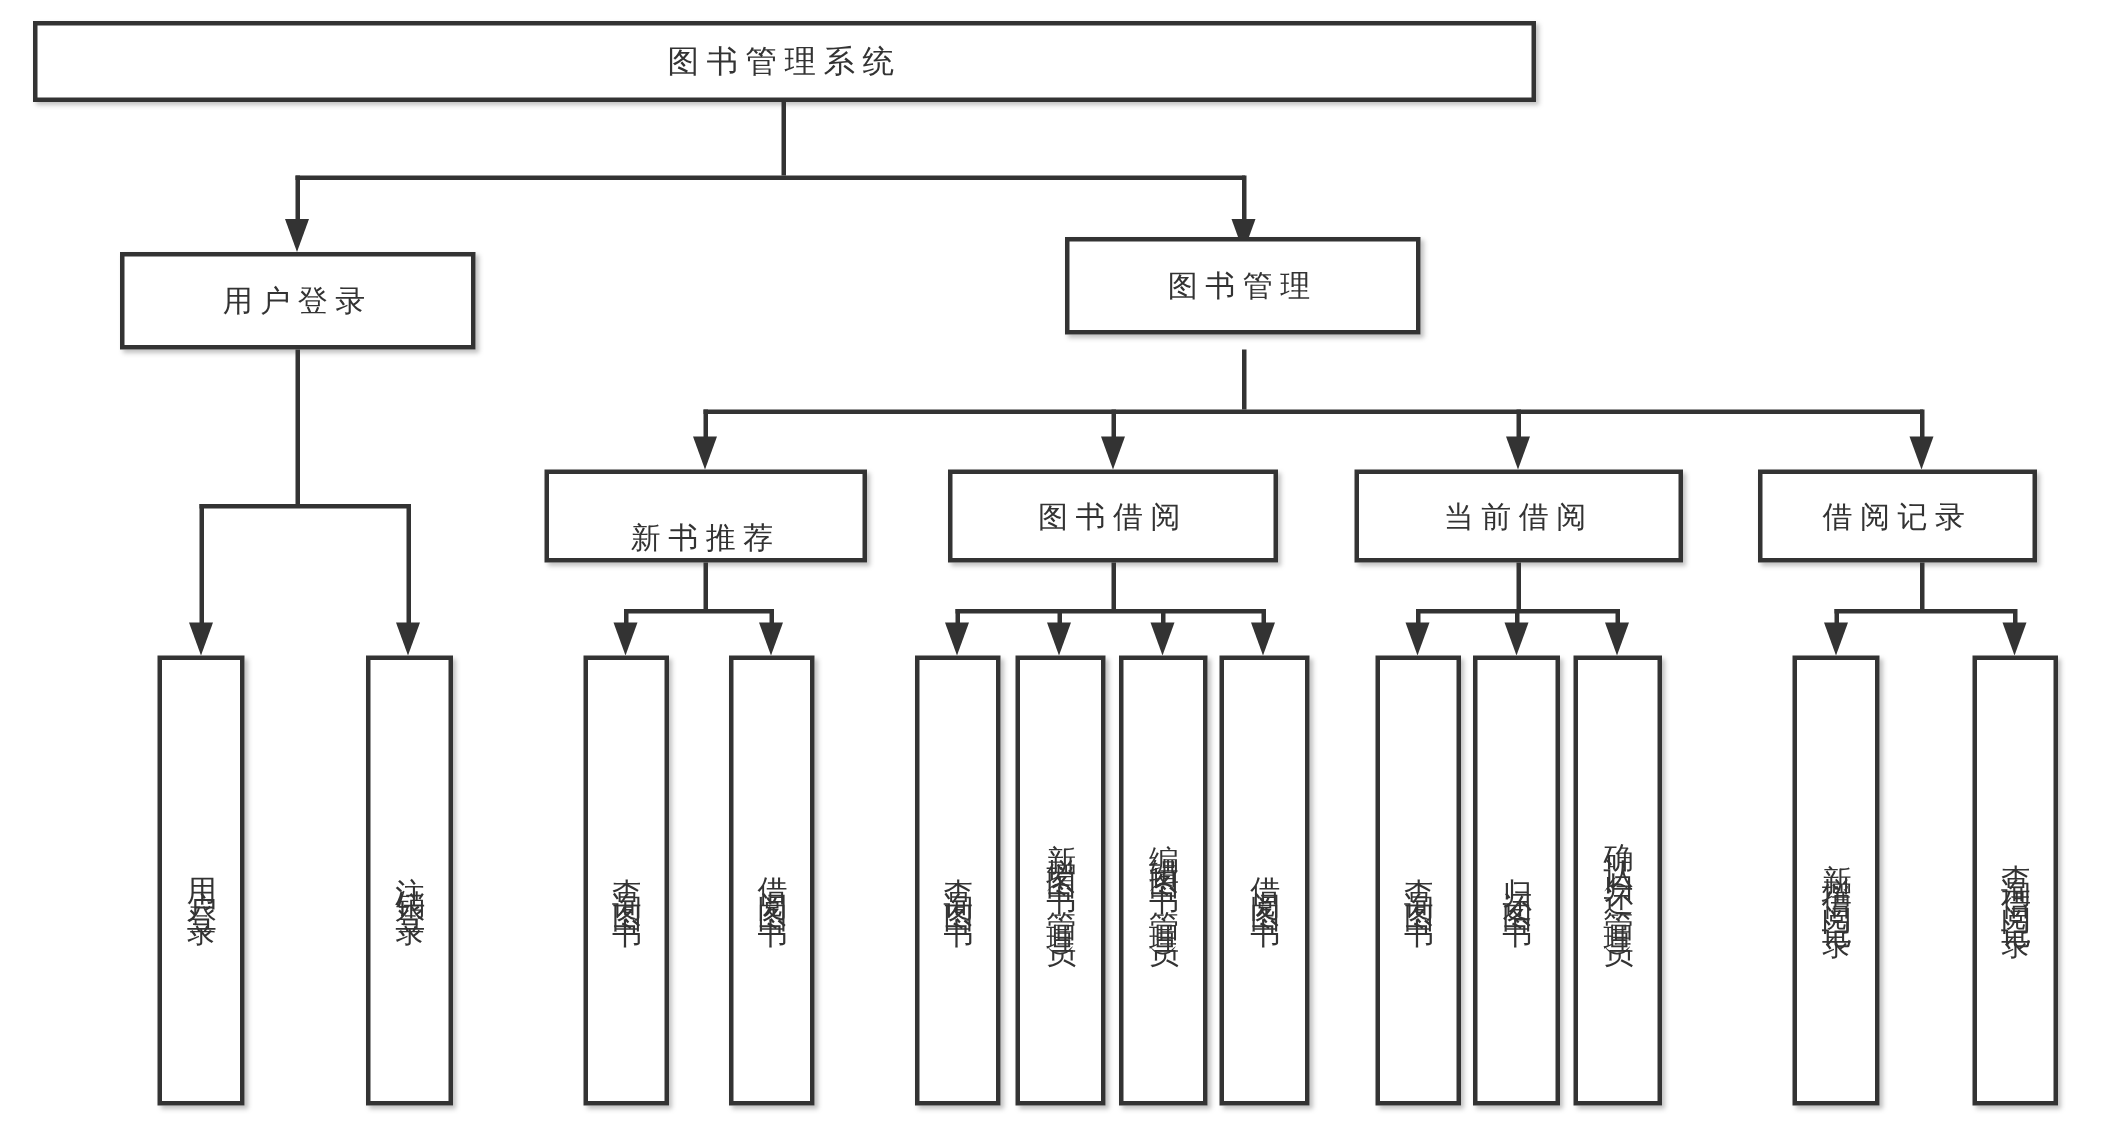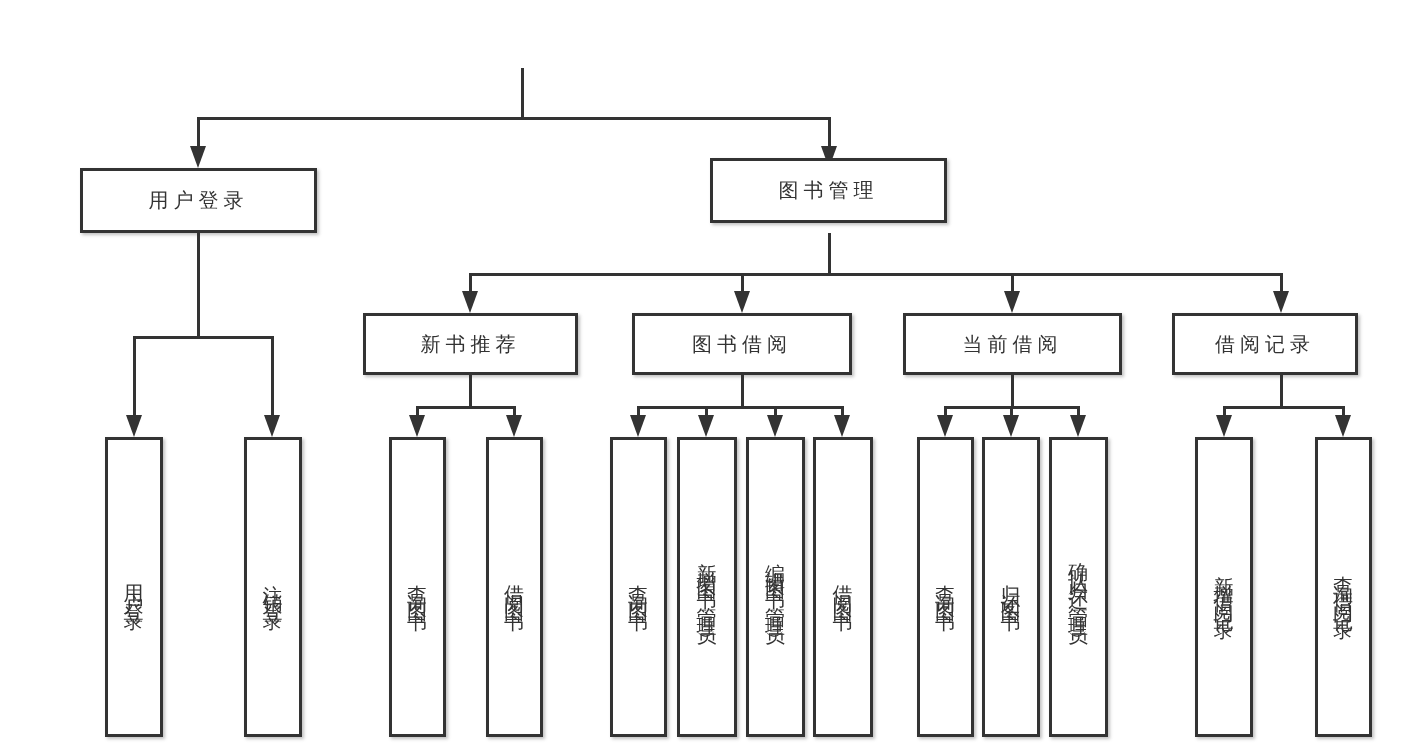--- a/index.html
+++ b/index.html
@@ -52,20 +52,23 @@
     color:#b3b3b3;
     z-index:10;
     white-space:nowrap;
   }
 </style>
 </head>
 <body>
 
 <div class="canvas">
 
+  <div class="box top" style="left:22px;top:14px;width:1002px;height:54px;">
+    <span>图书管理系统</span>
+  </div>
 
   <div class="vl" style="left:521px;top:68px;height:49px;"></div>
   <div class="hl" style="left:197px;top:117px;width:633px;"></div>
   <div class="vl" style="left:197px;top:117px;height:40px;"></div>
   <div class="ar" style="left:190px;top:146px;"></div>
   <div class="vl" style="left:828px;top:117px;height:40px;"></div>
   <div class="ar" style="left:821px;top:146px;"></div>
 
   <div class="box" style="left:80px;top:168px;width:237px;height:65px;">
     <span>用户登录</span>
@@ -85,21 +88,21 @@
   <div class="hl" style="left:469px;top:273px;width:813px;"></div>
   <div class="vl" style="left:469px;top:273px;height:25px;"></div>
   <div class="ar" style="left:462px;top:291px;"></div>
   <div class="vl" style="left:741px;top:273px;height:25px;"></div>
   <div class="ar" style="left:734px;top:291px;"></div>
   <div class="vl" style="left:1011px;top:273px;height:25px;"></div>
   <div class="ar" style="left:1004px;top:291px;"></div>
   <div class="vl" style="left:1280px;top:273px;height:25px;"></div>
   <div class="ar" style="left:1273px;top:291px;"></div>
 
-  <div class="box" style="left:363px;top:313px;width:215px;height:62px;">
+  <div class="box" style="left:363px;top:313px;width:215px;height:62px;align-items:flex-end;">
     <span>新书推荐</span>
   </div>
   <div class="box" style="left:903px;top:313px;width:219px;height:62px;">
     <span>当前借阅</span>
   </div>
   <div class="box" style="left:632px;top:313px;width:220px;height:62px;">
     <span>图书借阅</span>
   </div>
   <div class="box" style="left:1172px;top:313px;width:186px;height:62px;">
     <span>借阅记录</span>

